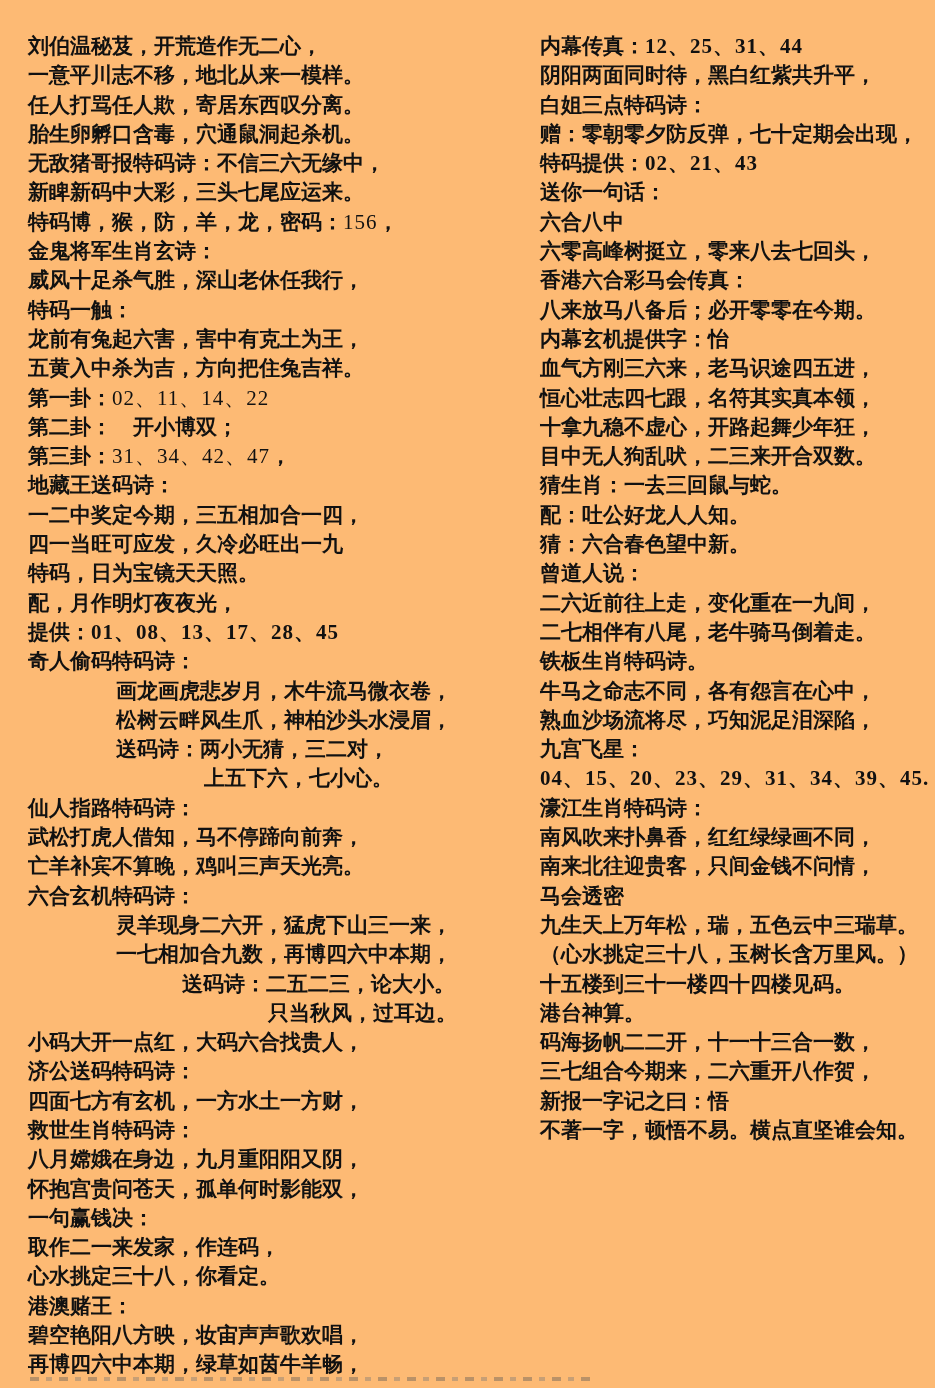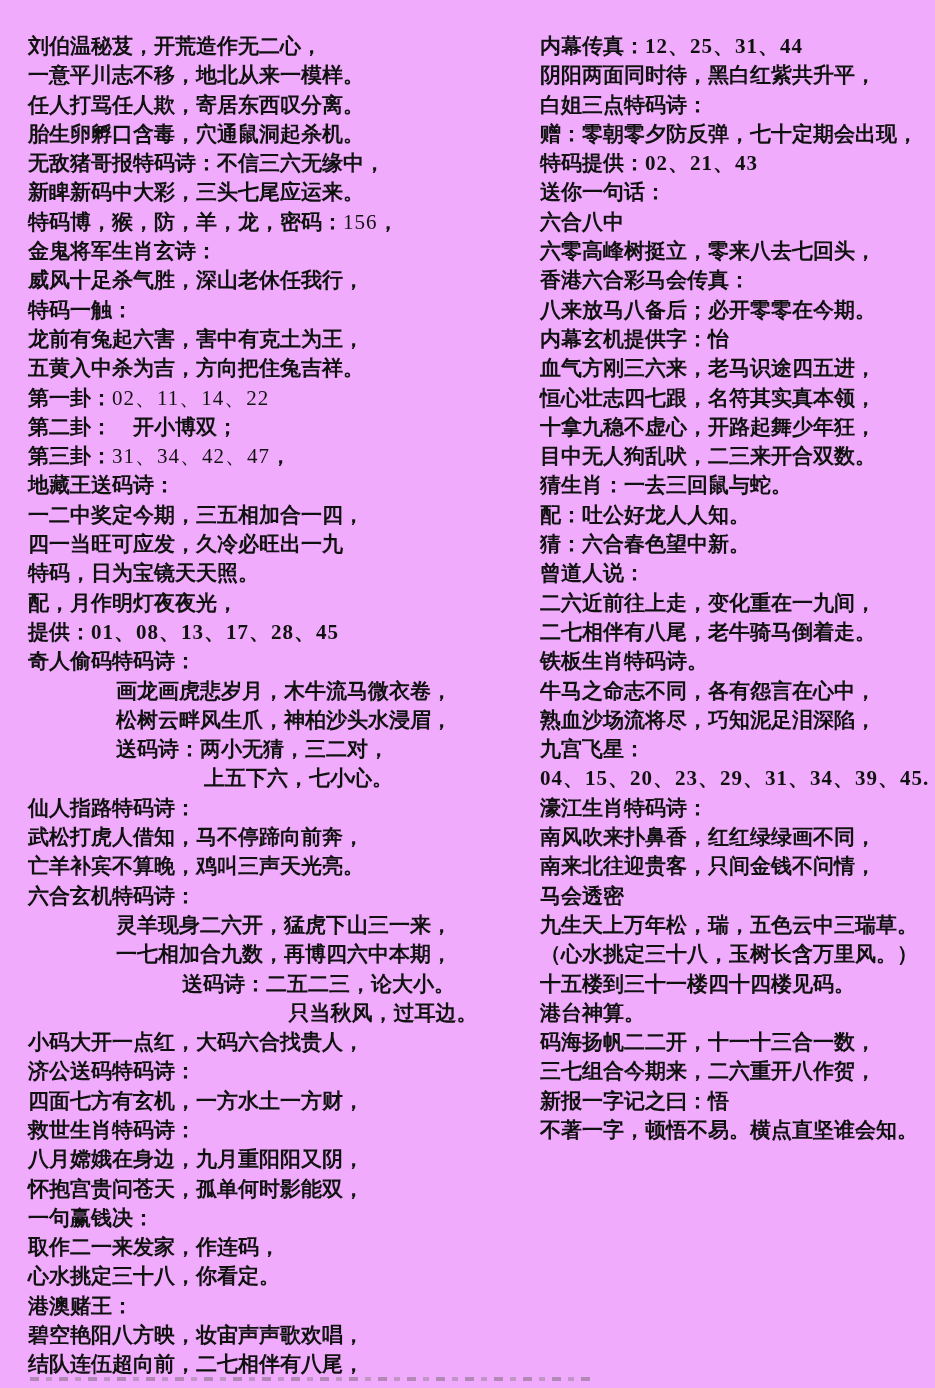--- a/index.html
+++ b/index.html
@@ -1,19 +1,19 @@
 <!DOCTYPE html>
 <html><head>
 <meta charset="utf-8">
 <style>
   html,body{margin:0;padding:0;background:#ffffff;}
   .page{
     position:relative;
     width:935px;height:1388px;
-    background:#f0abfc;
+    background:#fdba74;
     overflow:hidden;
     color:#111111;
     font-family:"Liberation Sans","DejaVu Sans",sans-serif;
   }
   .col{
     position:absolute;
     top:31px;
     font-size:21px;
     line-height:29.3px;
     font-weight:600;
@@ -70,33 +70,33 @@
       <div class="line" style="padding-left: 88px;">松树云畔风生爪，神柏沙头水浸眉，</div>
       <div class="line" style="padding-left: 88px;">送码诗：两小无猜，三二对，</div>
       <div class="line" style="padding-left: 176px;">上五下六，七小心。</div>
       <div class="line">仙人指路特码诗：</div>
       <div class="line">武松打虎人借知，马不停蹄向前奔，</div>
       <div class="line">亡羊补宾不算晚，鸡叫三声天光亮。</div>
       <div class="line">六合玄机特码诗：</div>
       <div class="line" style="padding-left: 88px;">灵羊现身二六开，猛虎下山三一来，</div>
       <div class="line" style="padding-left: 88px;">一七相加合九数，再博四六中本期，</div>
       <div class="line" style="padding-left: 154px;">送码诗：二五二三，论大小。</div>
-      <div class="line" style="padding-left: 240px; text-align: center;">只当秋风，过耳边。</div>
+      <div class="line" style="padding-left: 240px;">只当秋风，过耳边。</div>
       <div class="line">小码大开一点红，大码六合找贵人，</div>
       <div class="line">济公送码特码诗：</div>
       <div class="line">四面七方有玄机，一方水土一方财，</div>
       <div class="line">救世生肖特码诗：</div>
       <div class="line">八月嫦娥在身边，九月重阳阳又阴，</div>
       <div class="line">怀抱宫贵问苍天，孤单何时影能双，</div>
       <div class="line">一句赢钱决：</div>
       <div class="line">取作二一来发家，作连码，</div>
       <div class="line">心水挑定三十八，你看定。</div>
       <div class="line">港澳赌王：</div>
       <div class="line">碧空艳阳八方映，妆宙声声歌欢唱，</div>
-      <div class="line">结队连伍超向前，二七相伴有八尾，</div>
+      <div class="line">再博四六中本期，绿草如茵牛羊畅，</div>
     </div>
   <div class="col col-right">
       <div class="line">内幕传真：<span class="num nb">12、25、31、44</span></div>
       <div class="line">阴阳两面同时待，黑白红紫共升平，</div>
       <div class="line">白姐三点特码诗：</div>
       <div class="line">赠：零朝零夕防反弹，七十定期会出现，</div>
       <div class="line">特码提供：<span class="num nb">02、21、43</span></div>
       <div class="line">送你一句话：</div>
       <div class="line">六合八中</div>
       <div class="line">六零高峰树挺立，零来八去七回头，</div>

